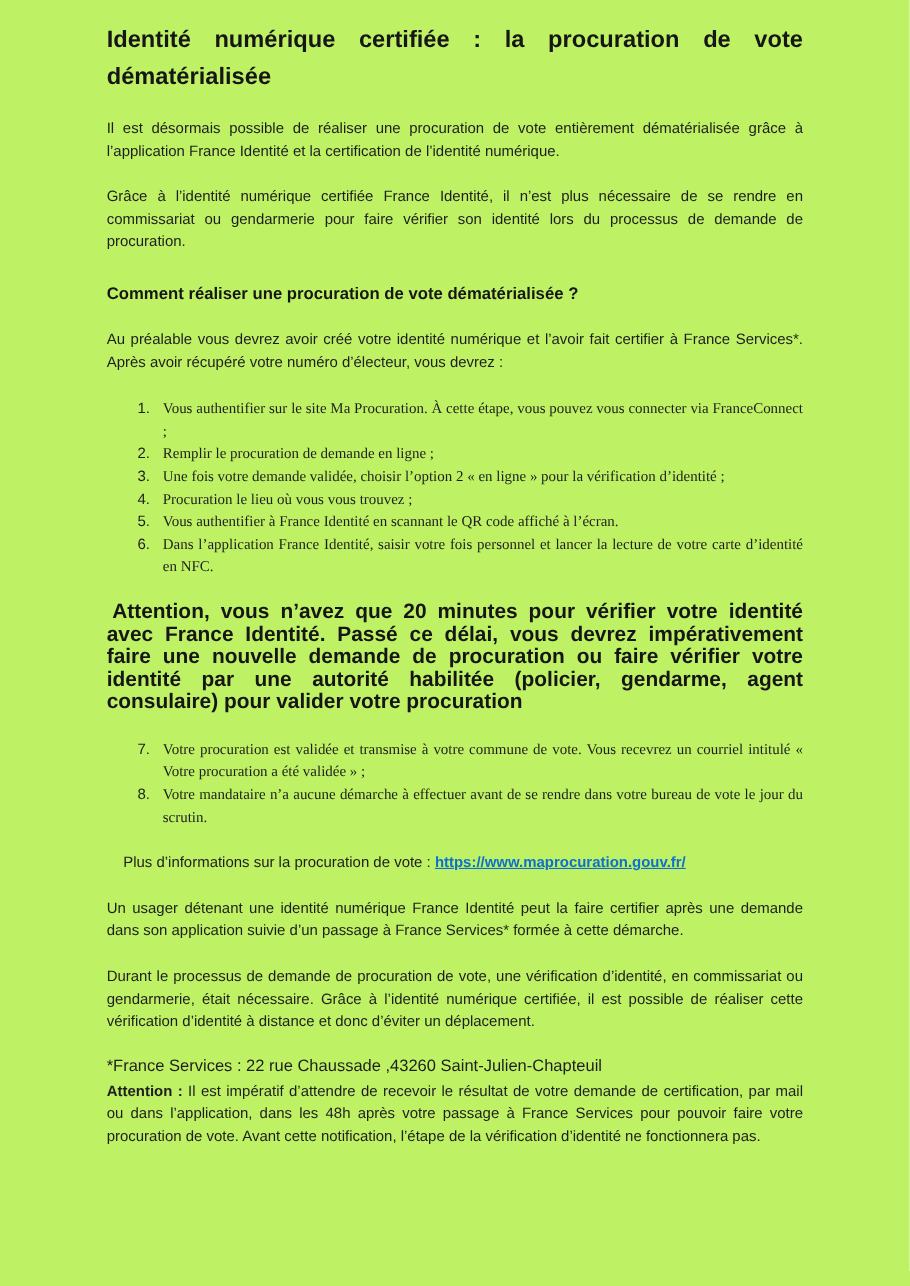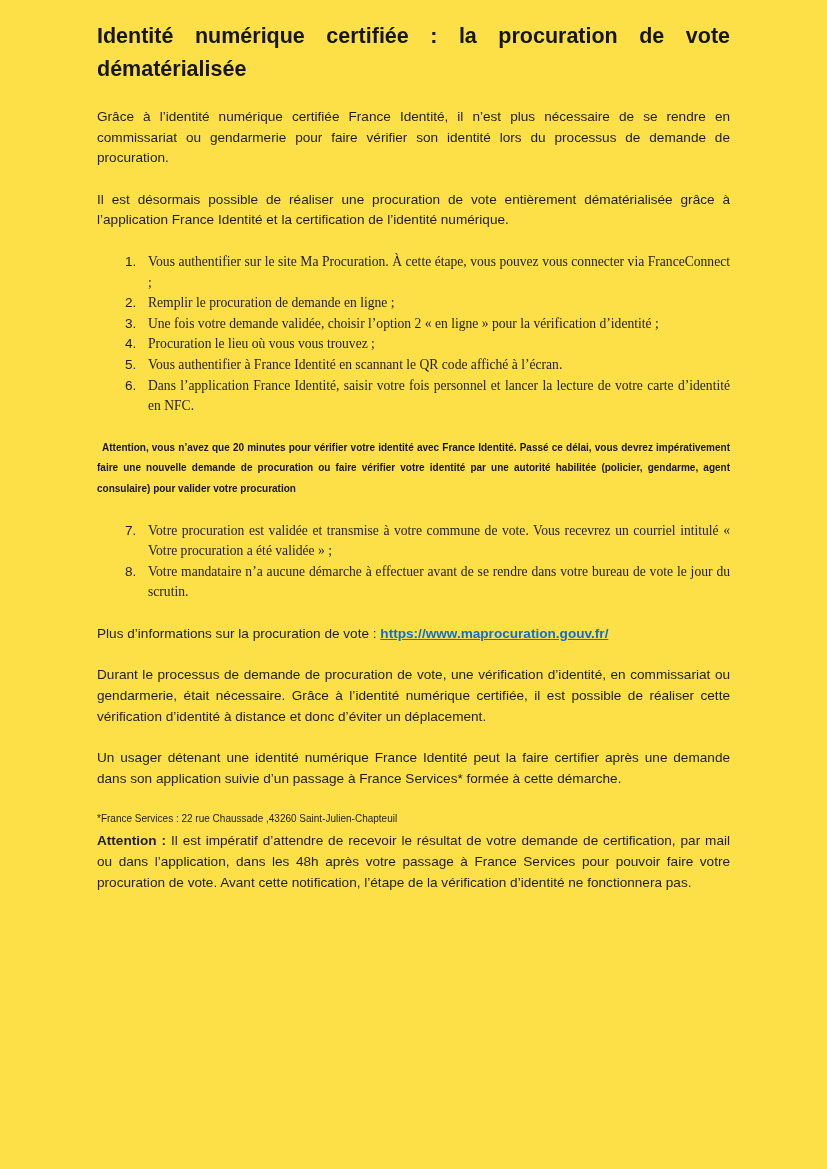--- a/index.html
+++ b/index.html
@@ -7,21 +7,21 @@
   body {
     width: 827px;
     height: 1169px;
     font-family: "Liberation Sans", "DejaVu Sans", sans-serif;
     color: #1e1e1e;
     overflow: hidden;
   }
   .page {
     width: 827px;
     height: 1169px;
-    background: #fde047;
+    background: #bef264;
     padding: 16px 97px 0 97px;
   }
   h1.doc-title {
     font-size: 21.5px;
     line-height: 33px;
     font-weight: bold;
     color: #161616;
     text-align: justify;
     margin-top: 4px;
   }
@@ -51,63 +51,66 @@
     flex: 0 0 23px;
     text-align: left;
   }
   .step-text {
     flex: 1;
     text-align: justify;
     font-family: Liberation Serif, serif;
   }
   .warning-block {
     font-weight: bold;
-    font-size: 10px;
+    font-size: 19px;
     line-height: 20.6px;
     text-align: justify;
     text-indent: 5px;
     margin-top: 21px;
     color: #161616;
   }
   p.more-info {
     font-size: 13.6px;
     line-height: 20.6px;
     margin-top: 21px;
+    margin-left: 15px;
   }
   a.doc-link {
     color: #0f6fd1;
     font-weight: bold;
     text-decoration: underline;
     cursor: pointer;
   }
   p.footnote {
-    font-size: 10px;
+    font-size: 15px;
     line-height: 17px;
     margin-top: 21px;
     text-align: left;
   }
   p.attention-p {
     font-size: 13.6px;
     line-height: 20.6px;
     text-align: justify;
     margin-top: 4px;
   }
   .bold { font-weight: bold; }
 </style>
 </head>
 <body>
 
 <div class="page">
 
   <h1 class="doc-title">Identité numérique certifiée : la procuration de vote dématérialisée</h1>
 
+  <p class="body-p">Il est désormais possible de réaliser une procuration de vote entièrement dématérialisée grâce à l’application France Identité et la certification de l’identité numérique.</p>
   <p class="body-p">Grâce à l’identité numérique certifiée France Identité, il n’est plus nécessaire de se rendre en commissariat ou gendarmerie pour faire vérifier son identité lors du processus de demande de procuration.</p>
-  <p class="body-p">Il est désormais possible de réaliser une procuration de vote entièrement dématérialisée grâce à l’application France Identité et la certification de l’identité numérique.</p>
 
+  <h2 class="sec-heading tight">Comment réaliser une procuration de vote dématérialisée ?</h2>
 
+  <p class="body-p">Au préalable vous devrez avoir créé votre identité numérique et l’avoir fait certifier à France Services*. Après avoir récupéré votre numéro d’électeur, vous devrez :</p>
 
   <div class="steps">
     <div class="step">
       <span class="step-num">1.</span>
       <span class="step-text">Vous authentifier sur le site Ma Procuration. À cette étape, vous pouvez vous connecter via FranceConnect ;</span>
     </div>
     <div class="step">
       <span class="step-num">2.</span>
       <span class="step-text">Remplir le procuration de demande en ligne ;</span>
     </div>
@@ -140,22 +143,22 @@
       <span class="step-num">8.</span>
       <span class="step-text">Votre mandataire n’a aucune démarche à effectuer avant de se rendre dans votre bureau de vote le jour du scrutin.</span>
     </div>
   </div>
 
   <p class="more-info">
     <span>Plus d’informations sur la procuration de vote : </span><a class="doc-link">https://www.maprocuration.gouv.fr/</a>
   </p>
 
 
+  <p class="body-p">Un usager détenant une identité numérique France Identité peut la faire certifier après une demande dans son application suivie d’un passage à France Services* formée à cette démarche.</p>
   <p class="body-p">Durant le processus de demande de procuration de vote, une vérification d’identité, en commissariat ou gendarmerie, était nécessaire. Grâce à l’identité numérique certifiée, il est possible de réaliser cette vérification d’identité à distance et donc d’éviter un déplacement.</p>
-  <p class="body-p">Un usager détenant une identité numérique France Identité peut la faire certifier après une demande dans son application suivie d’un passage à France Services* formée à cette démarche.</p>
 
   <p class="footnote">*France Services : 22 rue Chaussade ,43260 Saint-Julien-Chapteuil</p>
 
   <p class="attention-p">
     <span class="bold">Attention :</span><span> Il est impératif d’attendre de recevoir le résultat de votre demande de certification, par mail ou dans l’application, dans les 48h après votre passage à France Services pour pouvoir faire votre procuration de vote. Avant cette notification, l’étape de la vérification d’identité ne fonctionnera pas.</span>
   </p>
 
 </div>
 
 </body></html>

